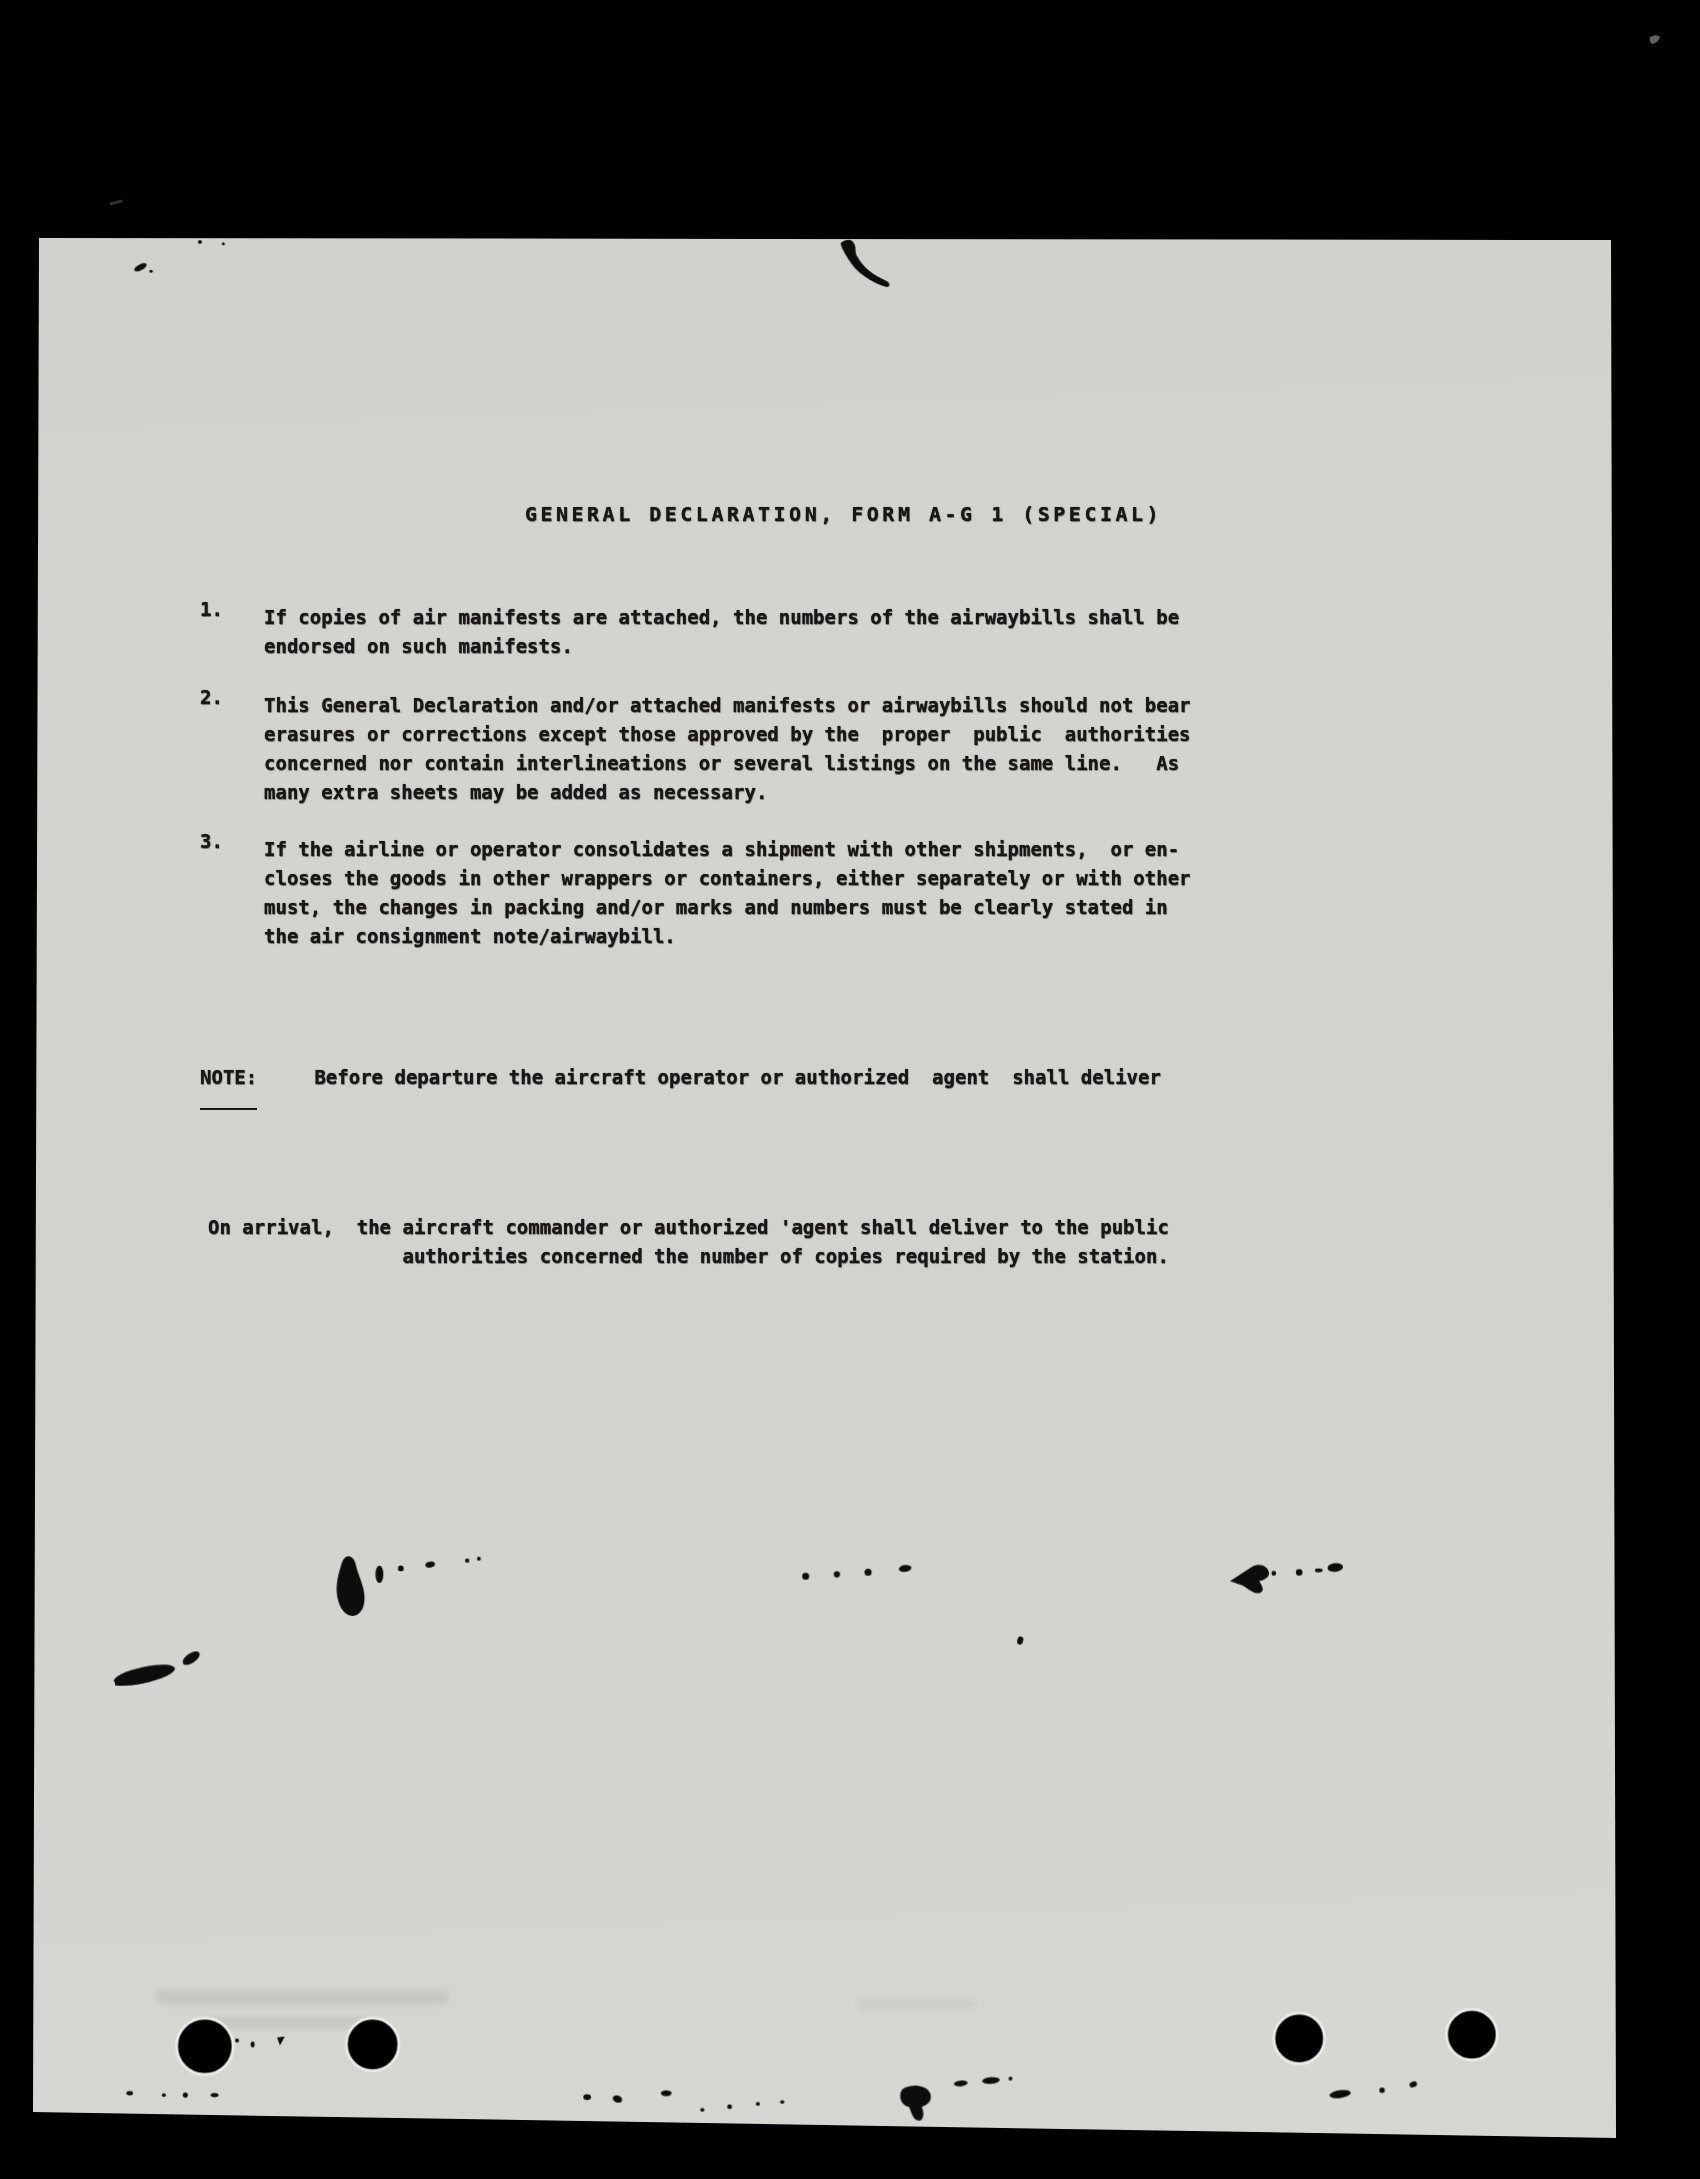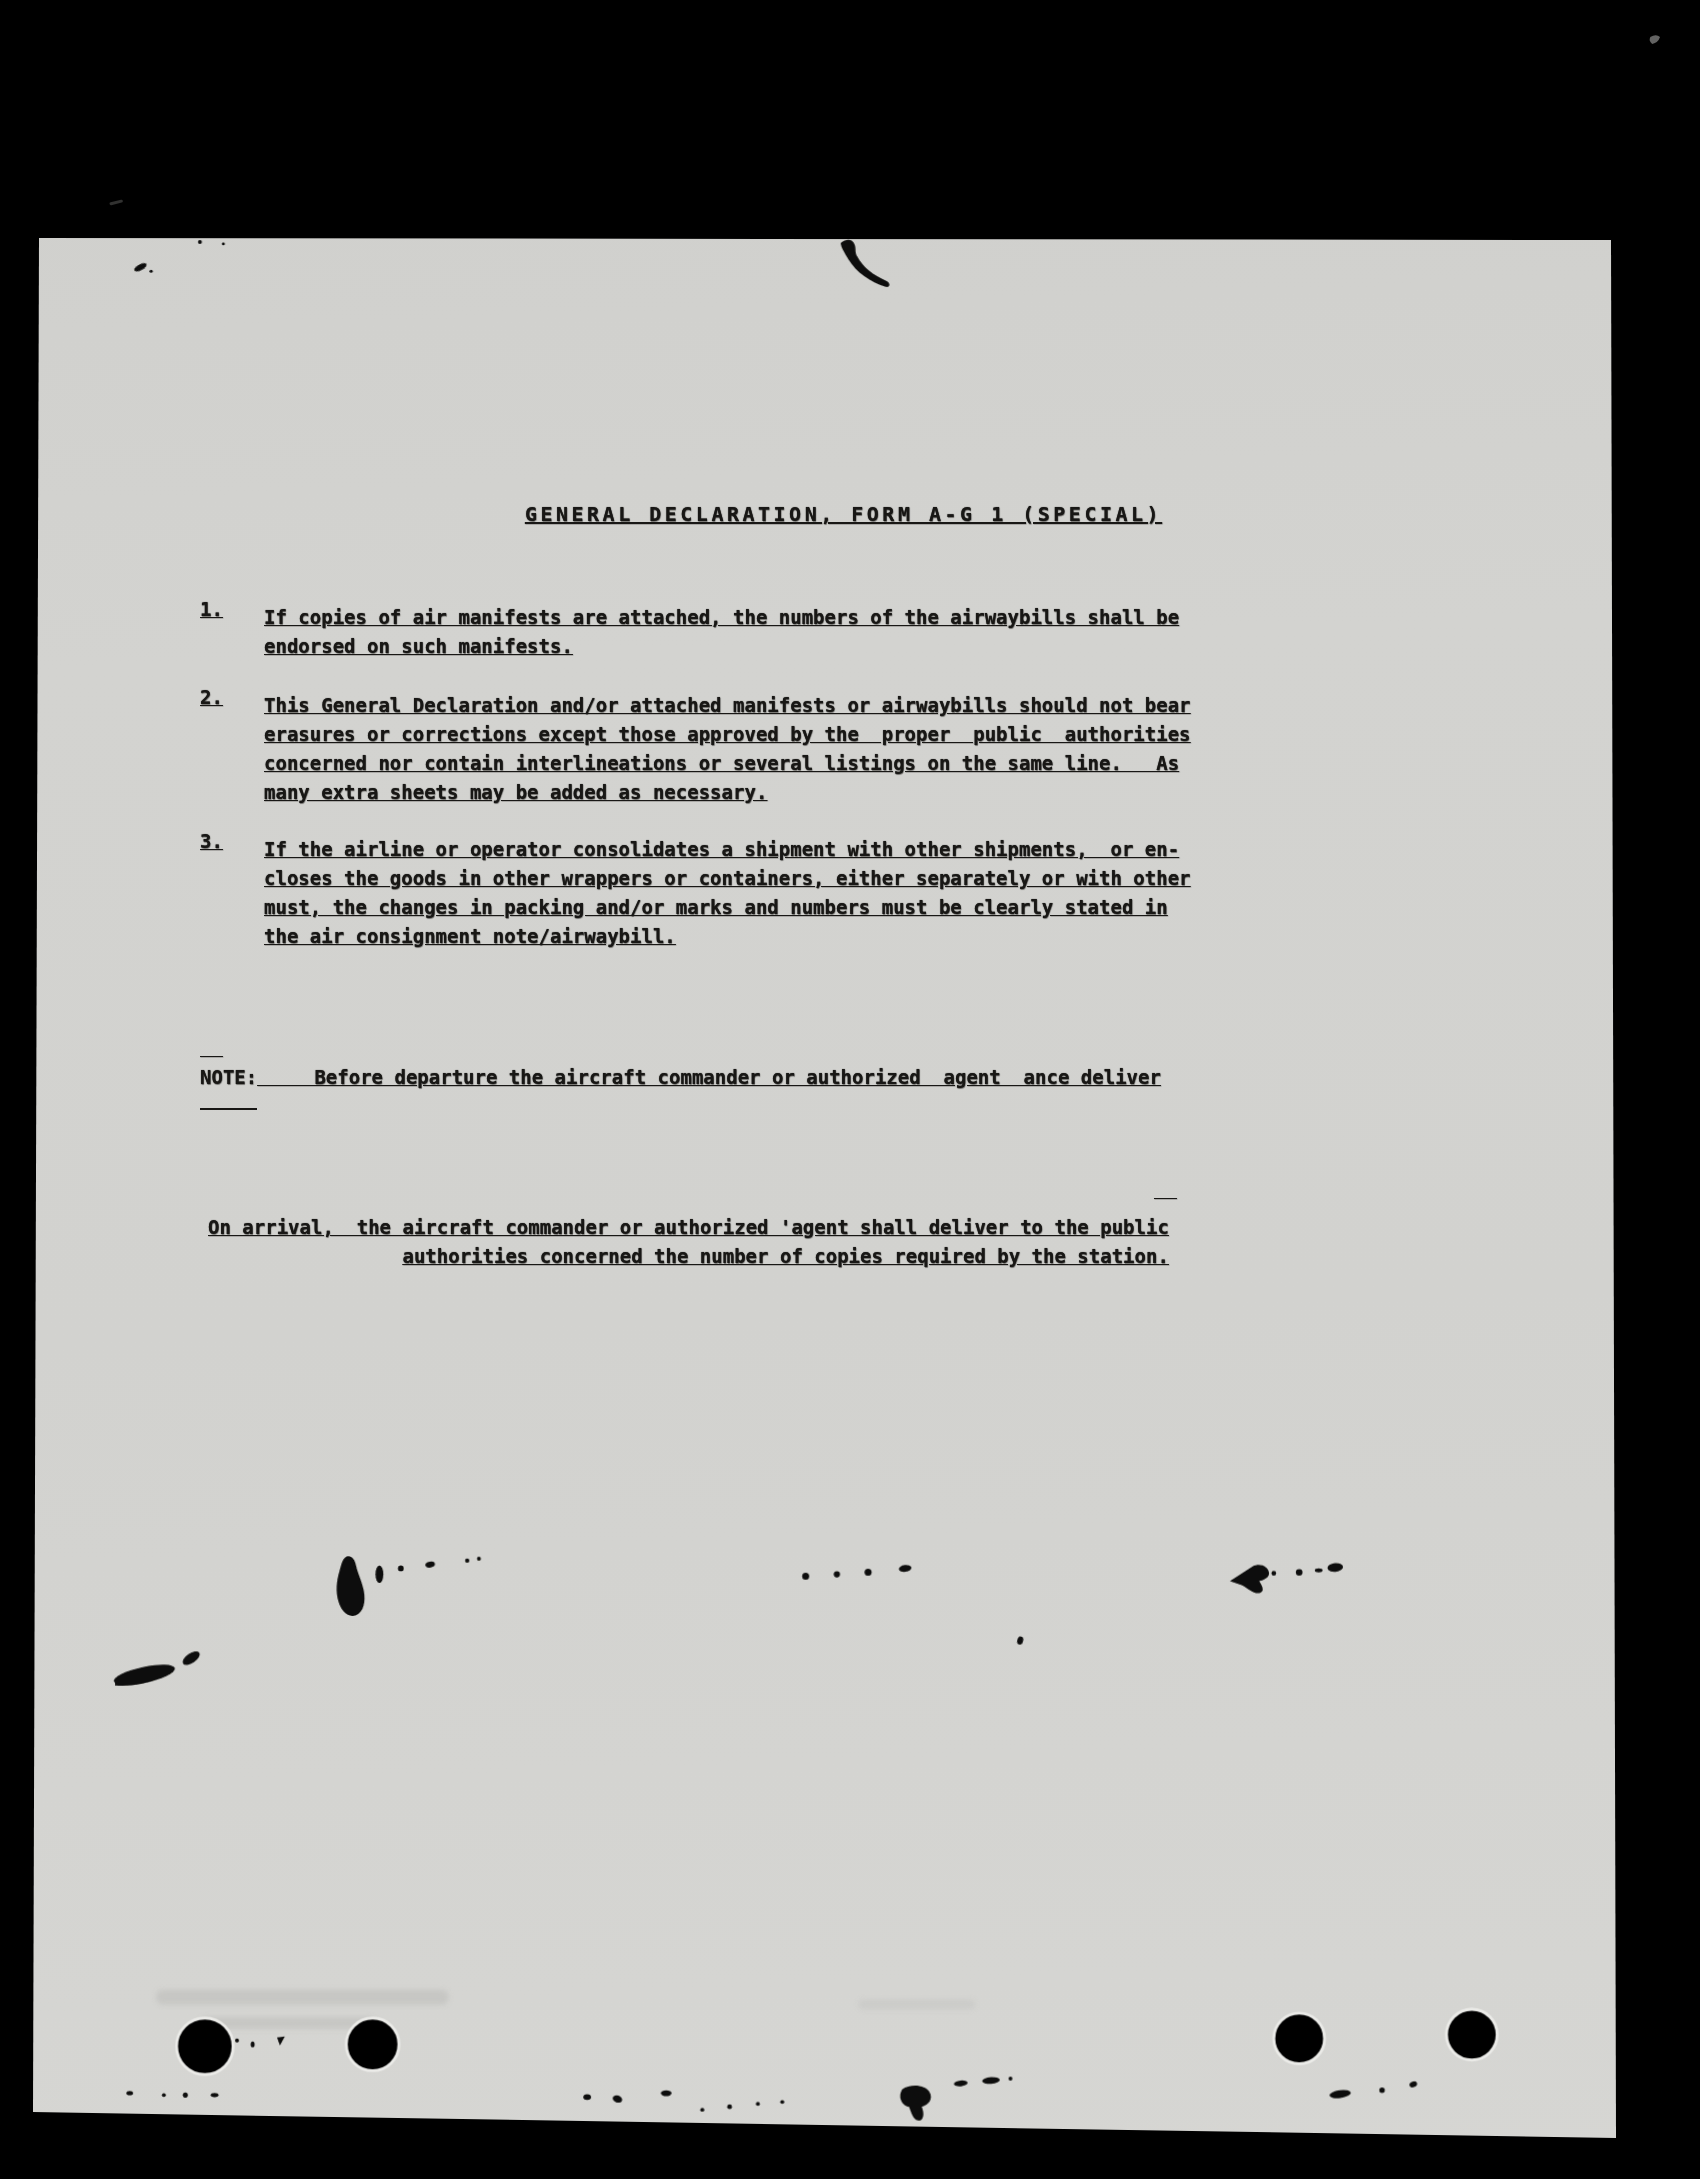--- a/index.html
+++ b/index.html
@@ -12,21 +12,20 @@
   }
   .paper{
     position:absolute;left:0;top:0;width:1701px;height:2180px;
     background:linear-gradient(178deg,#cfcfcc 0%,#d3d3d0 30%,#d2d2cf 60%,#d6d6d3 100%);
     clip-path:polygon(39px 238px,1611px 240px,1616px 2138px,33px 2112px);
   }
   .typed{
     color:#181715;
     font-weight:bold;
     text-shadow:0 0 1px rgba(24,23,21,.85),0.5px 0.5px 0.8px rgba(24,23,21,.45);
-    text-decoration:underline;
   }
   .doc-title{
     position:absolute;top:501px;left:0;width:1687px;
     text-align:center;
     font-size:20px;letter-spacing:3.5px;line-height:27px;
     white-space:pre;
   }
   .item{
     position:absolute;left:200px;display:flex;
     font-size:19px;line-height:29px;
@@ -74,21 +73,21 @@
 
 <div class="item item-3 typed">
   <span class="num">3.</span>
   <pre>If the airline or operator consolidates a shipment with other shipments,  or en-
 closes the goods in other wrappers or containers, either separately or with other
 must, the changes in packing and/or marks and numbers must be clearly stated in
 the air consignment note/airwaybill.</pre>
 </div>
 
 <div class="para note-block typed">
-  <div><span class="note-label">NOTE:</span><span>     Before departure the aircraft commander or authorized  agent  ance deliver</span></div>
+  <div><span class="note-label">NOTE:</span><span>     Before departure the aircraft operator or authorized  agent  shall deliver</span></div>
 </div>
 
 <div class="para arrival-block typed">
   <pre class="cont">On arrival,  the aircraft commander or authorized 'agent shall deliver to the public
 authorities concerned the number of copies required by the station.</pre>
 </div>
 
 <svg class="marks" width="1701" height="2180" viewBox="0 0 1744 2235" xmlns="http://www.w3.org/2000/svg">
   <defs>
     <filter id="soft" x="-20%" y="-20%" width="140%" height="140%">

